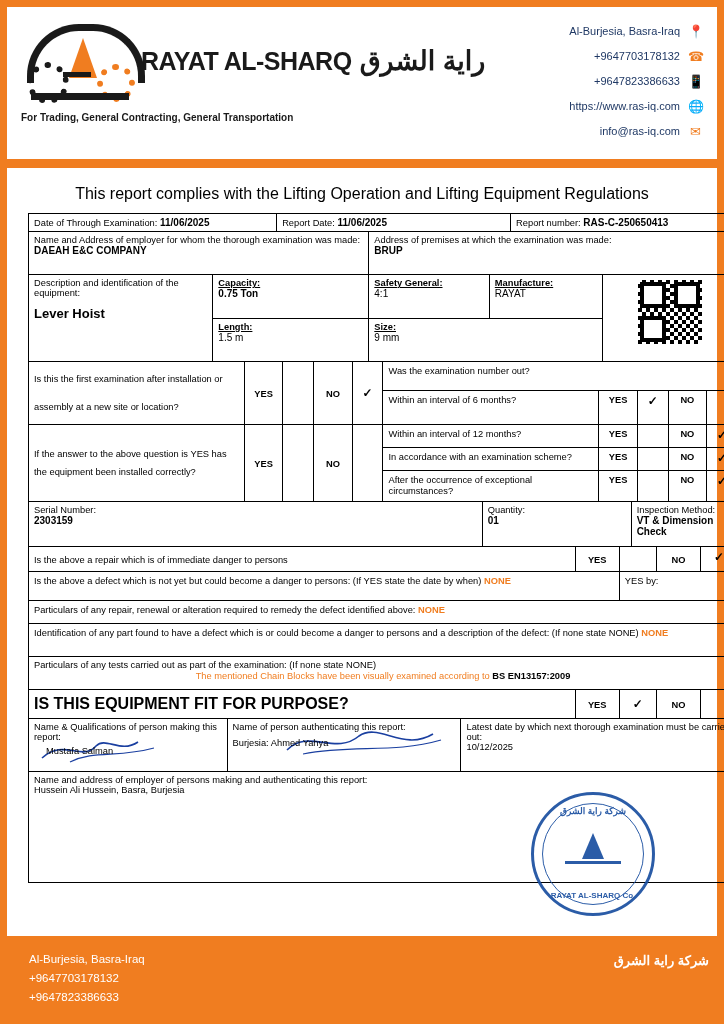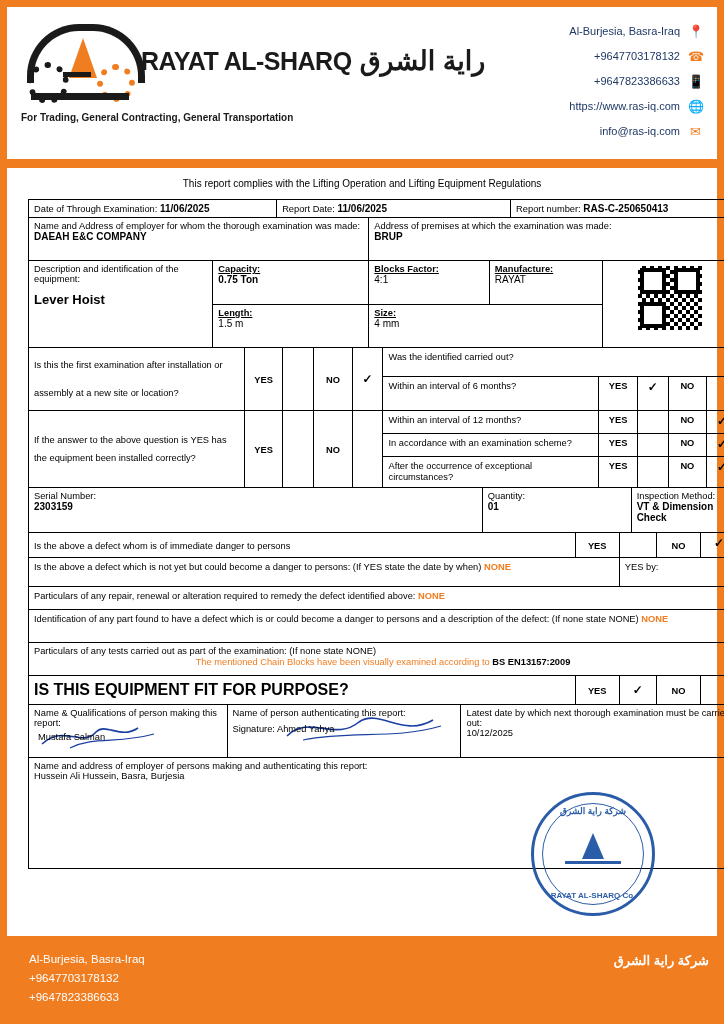--- a/index.html
+++ b/index.html
@@ -156,22 +156,22 @@
   .title-wrap {
     text-align: center;
     padding: 7px 0 6px 0;
   }
   .title-main {
     font-size: 13.5px;
     font-weight: bold;
     letter-spacing: 0.2px;
   }
   .title-sub {
-    font-size: 10px;
-    margin-top: 3px;
+    font-size: 16px;
+    margin-top: 10px;
   }
   
   .form {
     margin: 4px 21px 0 21px;
     border: 1px solid #000;
     border-collapse: collapse;
     width: 668px;
     box-sizing: border-box;
   }
   table.t {
@@ -394,41 +394,41 @@
     <tr>
       <td rowspan="2" style="width:26%;height:80px">
         <div class="lbl">Description and identification of the equipment:</div>
         <span class="big-val">Lever Hoist</span>
       </td>
       <td colspan="2" style="width:22%">
         <div class="lbl b u">Capacity:</div>
         <div class="val" style="font-weight:bold">0.75 Ton</div>
       </td>
       <td style="width:17%">
-        <div class="lbl b u">Blocks Factor:</div>
+        <div class="lbl b u">Safety General:</div>
         <div class="val" style="font-weight:normal">4:1</div>
       </td>
       <td style="width:16%">
         <div class="lbl b u">Manufacture:</div>
         <div class="val" style="font-weight:normal">RAYAT</div>
       </td>
       <td rowspan="2" style="width:19%">
         <div class="qr">
               <div class="qr-b"></div>
             </div>
       </td>
     </tr>
     <tr>
       <td colspan="2">
         <div class="lbl b u">Length:</div>
         <div class="val" style="font-weight:normal">1.5 m</div>
       </td>
       <td colspan="2">
         <div class="lbl b u">Size:</div>
-        <div class="val" style="font-weight:normal">4 mm</div>
+        <div class="val" style="font-weight:normal">9 mm</div>
       </td>
     </tr>
   </tbody>
     </table>
 
   <table class="t form" style="margin-top:-1px">
     <tbody>
         <tr>
       <td rowspan="2" style="width:28%;vertical-align:middle;height:52px">
         <span class="lbl" style="line-height:28px">Is this the first examination after installation or assembly at a new site or location?</span>
@@ -437,21 +437,21 @@
         <span class="lbl b">YES</span>
       </td>
       <td rowspan="2" class="center" style="width:4%;vertical-align:middle"></td>
       <td rowspan="2" class="center" style="width:5%;vertical-align:middle">
         <span class="lbl b">NO</span>
       </td>
       <td rowspan="2" class="center" style="width:4%;vertical-align:middle">
         <span class="tick">✓</span>
       </td>
       <td colspan="5">
-        <span class="lbl">Was the identified carried out?</span>
+        <span class="lbl">Was the examination number out?</span>
       </td>
     </tr>
     <tr>
       <td style="width:28%">
         <span class="lbl">Within an interval of 6 months?</span>
       </td>
       <td class="center" style="width:5%">
         <span class="lbl b">YES</span>
       </td>
       <td class="center" style="width:4%">
@@ -537,21 +537,21 @@
         <div class="val">VT &amp; Dimension Check</div>
       </td>
     </tr>
   </tbody>
     </table>
 
   <table class="t form" style="margin-top:-1px">
     <tbody>
         <tr>
       <td style="width:74%;height:18px;vertical-align:middle">
-        <span class="lbl">Is the above a defect whom is of immediate danger to persons</span>
+        <span class="lbl">Is the above a repair which is of immediate danger to persons</span>
       </td>
       <td class="center" style="width:6%;vertical-align:middle">
         <span class="lbl b">YES</span>
       </td>
       <td class="center" style="width:5%"></td>
       <td class="center" style="width:6%;vertical-align:middle">
         <span class="lbl b">NO</span>
       </td>
       <td class="center" style="width:5%">
         <span class="tick">✓</span>
@@ -613,32 +613,32 @@
   <table class="t form" style="margin-top:-1px">
     <tbody>
         <tr>
       <td style="width:28%;height:46px">
         <div class="lbl">Name &amp; Qualifications of person making this report:</div>
         <div class="sig">
           <svg width="150" height="30" viewBox="0 0 150 30">
             <path d="M8,22 C30,2 48,26 62,10 C72,0 86,18 104,6" stroke="#1a3fa0" stroke-width="1.6" fill="none"></path>
             <path d="M36,26 C60,14 84,22 120,12" stroke="#1a3fa0" stroke-width="1.2" fill="none"></path>
           </svg>
-          <span class="lbl" style="position:absolute;left:4px;top:4px">Mustafa Salman</span>
+          <span class="lbl" style="position:absolute;left:12px;top:4px">Mustafa Salman</span>
         </div>
       </td>
       <td style="width:33%">
         <div class="lbl">Name of person authenticating this report:</div>
         <div class="sig">
           <svg width="200" height="34" viewBox="0 0 200 34" style="left:50px">
             <path d="M4,24 C26,2 52,30 76,10 C96,-4 120,26 150,8" stroke="#1a3fa0" stroke-width="1.6" fill="none"></path>
             <path d="M20,28 C70,18 110,28 158,14" stroke="#1a3fa0" stroke-width="1.2" fill="none"></path>
           </svg>
           <span class="lbl" style="position:absolute;left:0;top:6px">
-            <span>Signature:</span>
+            <span>Burjesia:</span>
             <span>Ahmed Yahya</span>
           </span>
         </div>
       </td>
       <td style="width:39%">
         <div class="lbl">Latest date by which next thorough examination must be carried out:</div>
         <div class="lbl">10/12/2025</div>
       </td>
     </tr>
     <tr>

